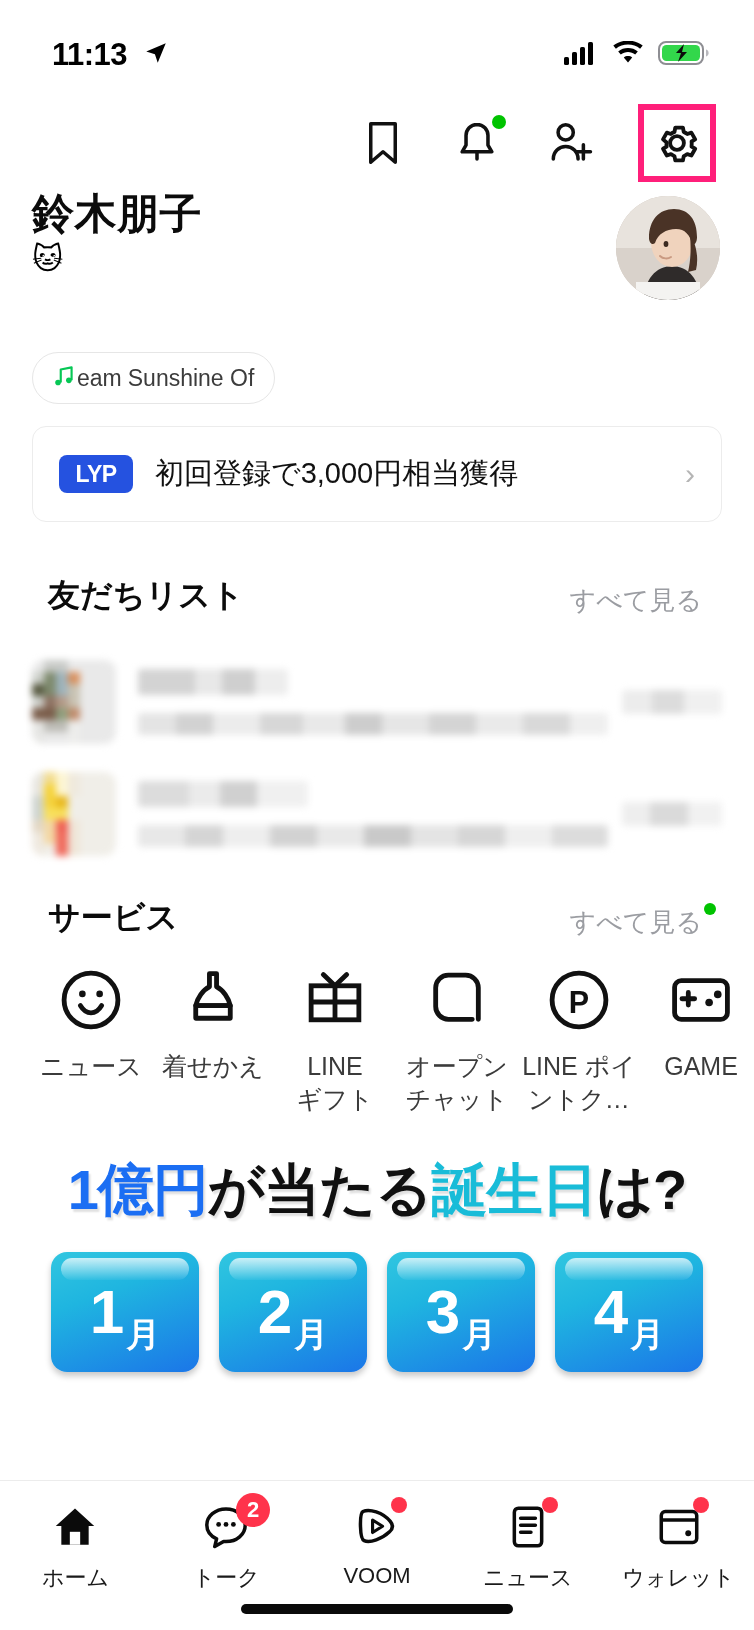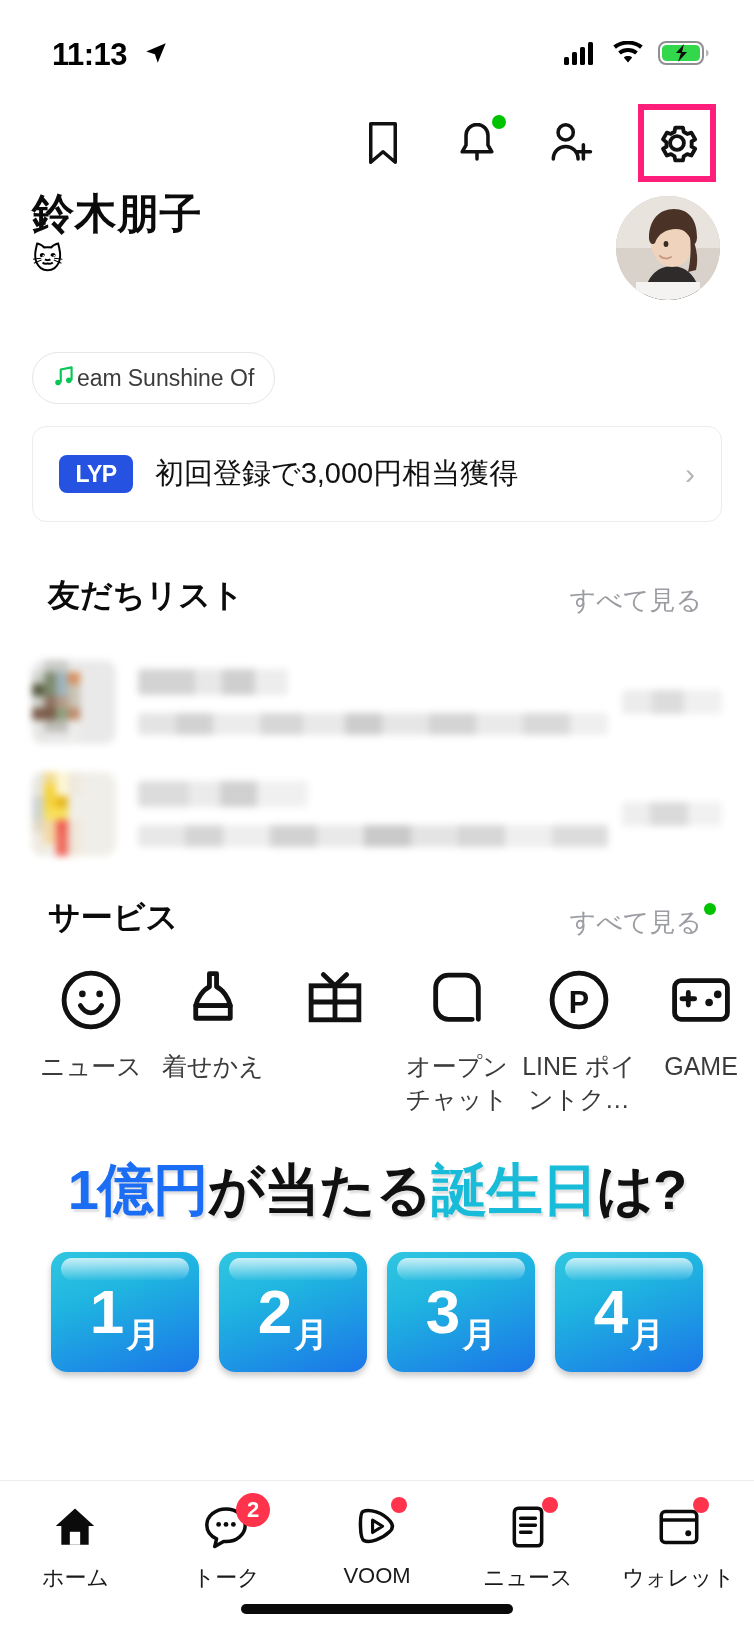--- a/index.html
+++ b/index.html
@@ -515,20 +515,22 @@
     </div>
 
     <div class="svc">
       <span class="svc-icon">
         <svg width="66" height="66" viewBox="0 0 26 26">
           <rect x="3.6" y="7.4" width="18.8" height="13.4" fill="none" stroke="#111" stroke-width="1.9"></rect>
           <path d="M13 7.4v13.4M3.6 13.8h18.8" stroke="#111" stroke-width="1.9"></path>
           <path d="M13 7.4L8.4 3M13 7.4L17.6 3" stroke="#111" stroke-width="1.9" stroke-linecap="round"></path>
         </svg>
       </span>
+      <span class="svc-label" style="white-space:pre-line">LINE
+ギフト</span>
     </div>
 
     <div class="svc">
       <span class="svc-icon">
         <svg width="66" height="66" viewBox="0 0 26 26">
           <path d="M21.4 20.6V8.2a5 5 0 00-5-5H9.6a5 5 0 00-5 5v7.4a5 5 0 005 5h9.4" fill="none" stroke="#111" stroke-width="1.9" stroke-linecap="round" stroke-linejoin="round"></path>
         </svg>
       </span>
       <span class="svc-label" style="white-space:pre-line">オープン
 チャット</span>

